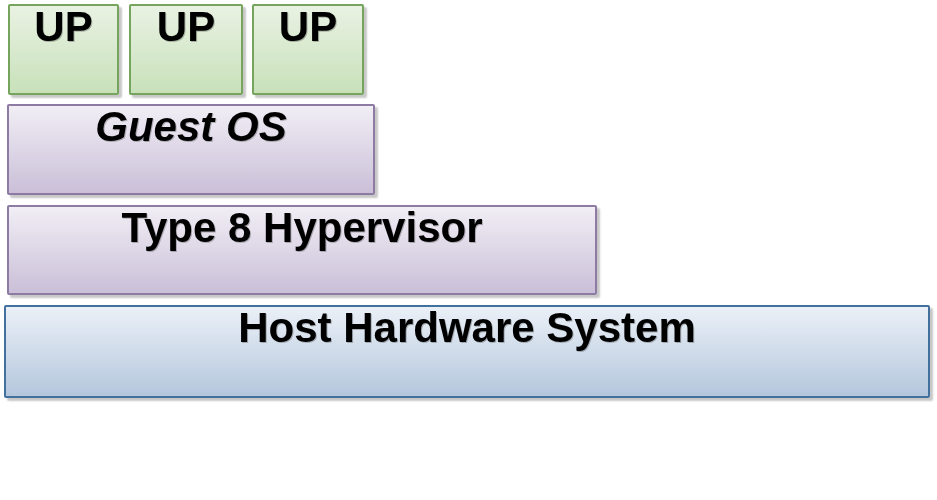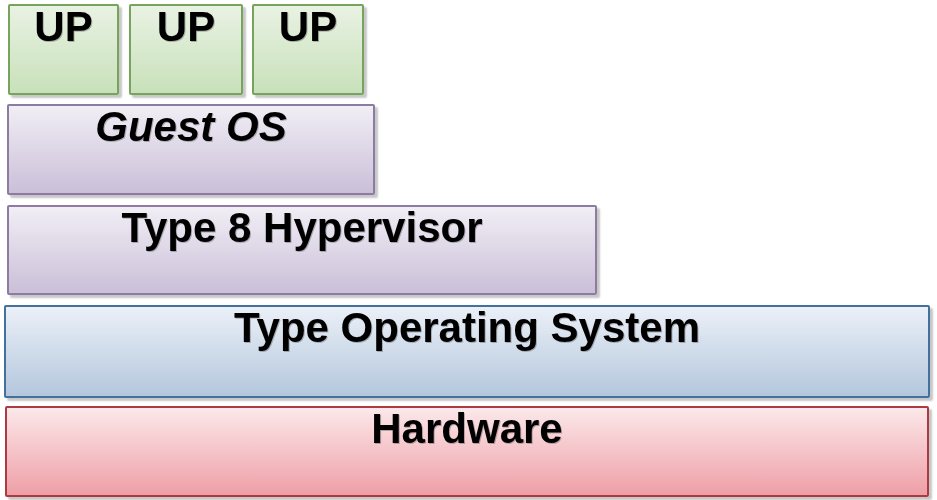--- a/index.html
+++ b/index.html
@@ -61,20 +61,17 @@
 
   <div class="box b-guest" style="background: linear-gradient(rgb(241, 238, 245) 0%, rgb(202, 191, 216) 100%); border-color: rgb(141, 123, 163);">
     <span class="label" style="color: rgb(0, 0, 0);">Guest OS</span>
   </div>
 
   <div class="box b-type2" style="background: linear-gradient(rgb(241, 238, 245) 0%, rgb(202, 191, 216) 100%); border-color: rgb(141, 123, 163);">
     <span class="label" style="color: rgb(0, 0, 0);">Type 8 Hypervisor</span>
   </div>
 
   <div class="box b-host" style="background: linear-gradient(rgb(235, 240, 247) 0%, rgb(180, 199, 221) 100%); border-color: rgb(65, 113, 156);">
-    <span class="label" style="color: rgb(0, 0, 0);">Type Operating System</span>
+    <span class="label" style="color: rgb(0, 0, 0);">Host Hardware System</span>
   </div>
 
-  <div class="box b-hardware" style="background: linear-gradient(rgb(251, 232, 234) 0%, rgb(238, 159, 166) 100%); border-color: rgb(172, 58, 64);">
-    <span class="label" style="color: rgb(0, 0, 0);">Hardware</span>
-  </div>
 
 </div>
 
 </body></html>

